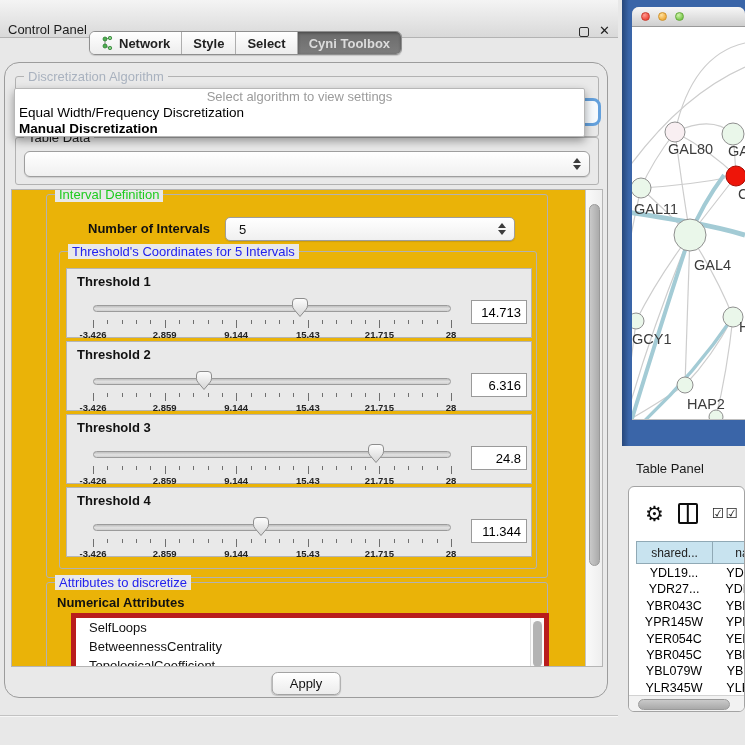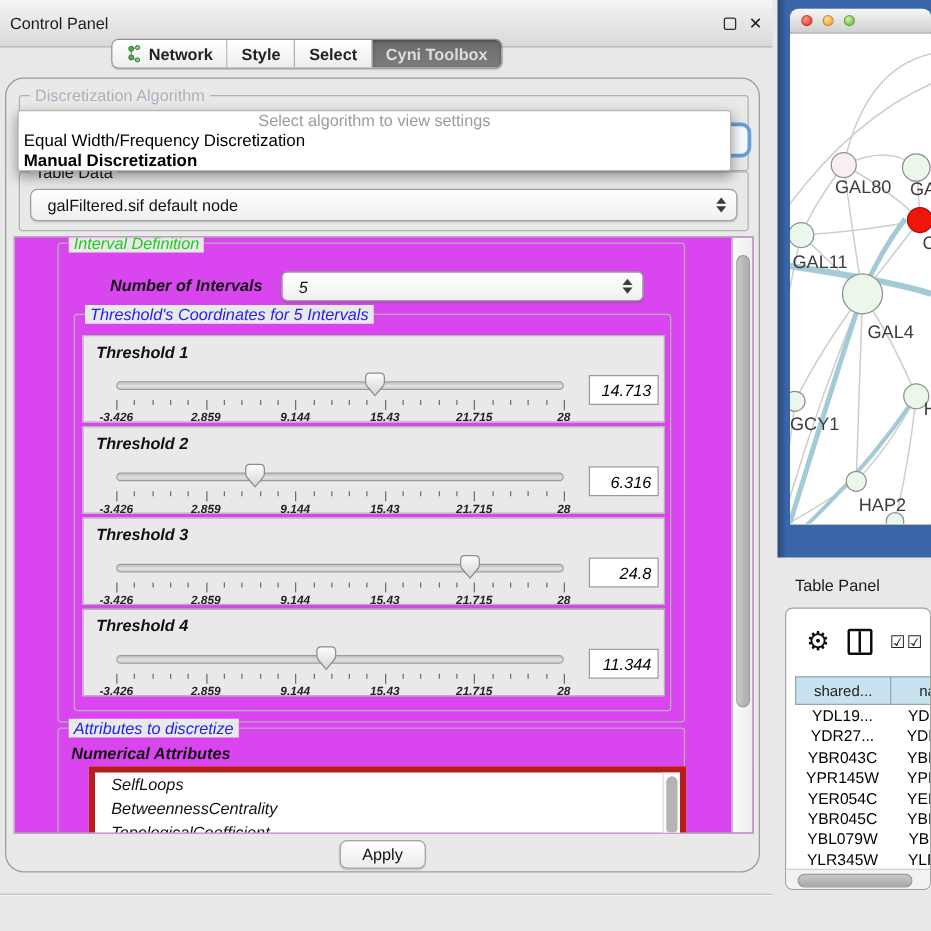--- a/index.html
+++ b/index.html
@@ -9,21 +9,21 @@
     background:#e8e8e8; position:relative; overflow:hidden;
     -webkit-font-smoothing:antialiased; color:#1a1a1a;
   }
   #stage { position:absolute; inset:0; }
 
   
   .cp-titlebar {
     position:absolute; left:0; top:0; width:618px; height:38px;
     background:linear-gradient(#f4f4f4,#d9d9d9);
     border-bottom:1px solid #b3b3b3;
-    display:flex; align-items:center; padding:0 8px;
+    display:flex; align-items:flex-end; padding:0 8px;
   }
   .cp-title { font-size:13px; color:#1c1c1c; }
   .cp-titlebar .spacer { flex:1; }
   .float-box { width:10px; height:10px; border:1.6px solid #2c2c2c; border-radius:2px; margin-right:10px; cursor:default; }
   .close-x { font-size:13px; font-weight:700; color:#1c1c1c; cursor:default; line-height:1; }
 
   
   .seg { position:absolute; display:flex; height:24px; border:1px solid #8f8f8f; border-radius:6px; overflow:hidden;
          background:linear-gradient(#ffffff,#ededed); box-shadow:0 1px 1px rgba(0,0,0,0.15); }
   .seg .tab {
@@ -59,21 +59,21 @@
   .popup { position:absolute; left:14px; top:88px; width:571px; height:49px; background:#ffffff;
     border:1px solid #b7b7b7; border-radius:2px; box-shadow:0 4px 10px rgba(0,0,0,0.38); z-index:60; overflow:hidden; }
   .popup .prompt { font-size:13px; color:#9b9b9b; text-align:center; height:16px; line-height:16px; }
   .popup .opt { font-size:13.5px; color:#000; height:16px; line-height:16px; padding-left:4px; white-space:nowrap; cursor:default; }
   .popup .opt.b { font-weight:700; }
   .combo-fragment { position:absolute; left:572px; top:98px; width:29px; height:28px; z-index:40;
     border:3px solid #63a0dc; border-radius:8px; background:#f6fafd; }
 
   
   .viewport { position:absolute; left:6px; top:126px; width:592px; height:478px;
-    border:1px solid #b5b5b5; background:#d946ef; overflow:hidden;font-style:italic; }
+    border:1px solid #b5b5b5; background:#eab308; overflow:hidden; }
   .vscroll { position:absolute; right:0; top:0; width:17px; height:100%;
     background:linear-gradient(90deg,#fafafa,#eeeeee); border-left:1px solid #c4c4c4; }
   .vscroll .thumb { position:absolute; left:3px; top:14px; width:11px; height:362px; border-radius:6px;
     background:linear-gradient(90deg,#c9c9c9,#ababab); border:1px solid #9a9a9a; }
 
   
   .lbl-bold { font-size:13px; font-weight:700; color:#111; position:absolute; }
   .t-box { position:absolute; left:6px; width:466px; height:70px; border:1px solid #b5b5b5; background:#e9e9e9; }
   .t-label { position:absolute; left:10px; top:5px; font-size:13px; font-weight:700; color:#111; }
   .t-track { position:absolute; left:26px; top:36px; width:358px; height:7px; border-radius:4px;
@@ -168,21 +168,20 @@
 
   <div class="outer-panel">
 
     <div class="groupbox" style="left:10px; top:13px; width:584px; height:61px;">
       <span class="grouptitle gt-faded">Discretization Algorithm</span>
     </div>
 
     <div class="groupbox" style="left:10px; top:74px; width:584px; height:48px;">
       <span class="grouptitle gt-black">Table Data</span>
       <div class="combo" style="left:8px; top:13px; width:566px; height:26px; border-radius:6px;">
-        <span>galFiltered.sif default node</span>
         <span class="arrows">
             <i class="up"></i>
             <i class="dn"></i>
           </span>
       </div>
     </div>
 
     <div class="viewport">
 
       <div class="groupbox" style="left:34px; top:4px; width:502px; height:384px;">

